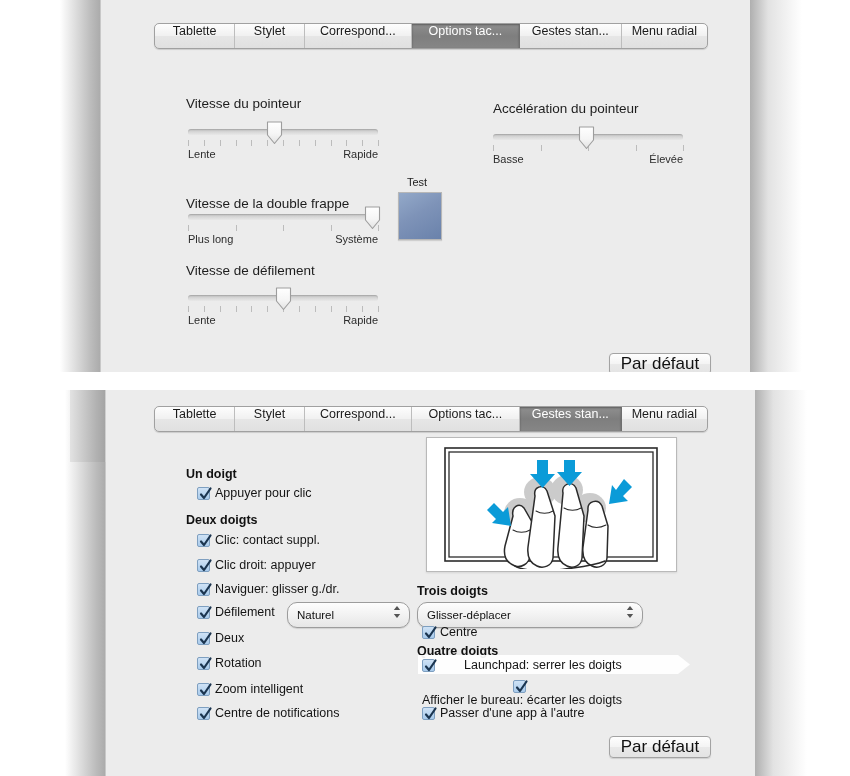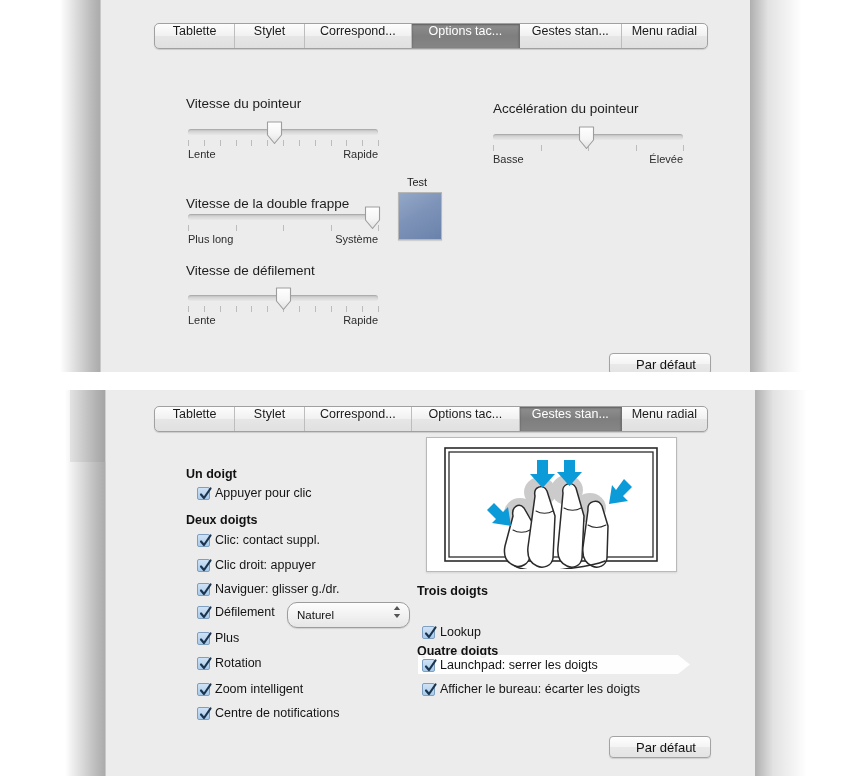--- a/index.html
+++ b/index.html
@@ -76,22 +76,22 @@
   
   .testlab{position:absolute;font-size:11px;color:#222;}
   .testbox{
     position:absolute;width:42px;height:46px;
     background:linear-gradient(150deg,#93a9c9 0%,#7e93b8 45%,#6a82ab 100%);
     border:1px solid #b7b7b7;box-shadow:0 1px 1px rgba(0,0,0,.12);
   }
 
   
   .btn{
-    position:absolute;height:22px;padding:0 14px;display:flex;align-items:center;justify-content:flex-end;
-    font-size:13px;color:#111;
+    position:absolute;height:22px;padding:0 14px;display:flex;align-items:center;justify-content:center;
+    font-size:17px;color:#111;
     background:linear-gradient(to bottom,#fefefe 0%,#f4f4f4 48%,#e9e9e9 52%,#e3e3e3 100%);
     border:1px solid #a3a3a3;border-radius:4px;box-shadow:0 1px 1px rgba(0,0,0,.13);
     white-space:nowrap;box-sizing:border-box;
   }
 
   
   .cbrow{position:absolute;display:flex;align-items:center;height:18px;white-space:nowrap;}
   .cb{
     width:13px;height:13px;flex:0 0 13px;margin-right:5px;position:relative;
     background:linear-gradient(to bottom,#cfe2f5 0%,#a9cbec 100%);
@@ -389,21 +389,21 @@
             <path d="M4 1 L7.2 5 L0.8 5 Z" fill="#555"></path>
             <path d="M4 13 L0.8 9 L7.2 9 Z" fill="#555"></path>
           </svg></span>
     </div>
     <div class="cbrow" style="left:91px;top:239px;">
       <span class="cb">
           <svg width="15" height="17" viewBox="0 0 15 17">
             <path d="M3 8.5 L6 12 L12.5 2.5" fill="none" stroke="#1b3550" stroke-width="2.2" stroke-linecap="round" stroke-linejoin="round"></path>
           </svg>
         </span>
-      <span class="cbtext">Plus</span>
+      <span class="cbtext">Deux</span>
     </div>
     <div class="cbrow" style="left:91px;top:264px;">
       <span class="cb">
           <svg width="15" height="17" viewBox="0 0 15 17">
             <path d="M3 8.5 L6 12 L12.5 2.5" fill="none" stroke="#1b3550" stroke-width="2.2" stroke-linecap="round" stroke-linejoin="round"></path>
           </svg>
         </span>
       <span class="cbtext">Rotation</span>
     </div>
     <div class="cbrow" style="left:91px;top:290px;">
@@ -417,47 +417,62 @@
     <div class="cbrow" style="left:91px;top:314px;">
       <span class="cb">
           <svg width="15" height="17" viewBox="0 0 15 17">
             <path d="M3 8.5 L6 12 L12.5 2.5" fill="none" stroke="#1b3550" stroke-width="2.2" stroke-linecap="round" stroke-linejoin="round"></path>
           </svg>
         </span>
       <span class="cbtext">Centre de notifications</span>
     </div>
 
     <div class="glabel bold" style="left:311px;top:194px;">Trois doigts</div>
+    <div class="popup" style="left:311px;top:212px;width:226px;">
+      <span>Glisser-déplacer</span>
+      <span class="arrows"><svg width="8" height="14" viewBox="0 0 8 14">
+            <path d="M4 1 L7.2 5 L0.8 5 Z" fill="#555"></path>
+            <path d="M4 13 L0.8 9 L7.2 9 Z" fill="#555"></path>
+          </svg></span>
+    </div>
     <div class="cbrow" style="left:316px;top:233px;">
       <span class="cb">
           <svg width="15" height="17" viewBox="0 0 15 17">
             <path d="M3 8.5 L6 12 L12.5 2.5" fill="none" stroke="#1b3550" stroke-width="2.2" stroke-linecap="round" stroke-linejoin="round"></path>
           </svg>
         </span>
-      <span class="cbtext">Lookup</span>
+      <span class="cbtext">Centre</span>
     </div>
 
     <div class="glabel bold" style="left:311px;top:254px;">Quatre doigts</div>
 
     <div class="hl" style="left:312px;top:265px;width:272px;"></div>
-    <div class="cbrow" style="left:316px;top:266px;">
+    <div class="cbrow" style="left:316px;top:266px;gap:24px;">
       <span class="cb">
           <svg width="15" height="17" viewBox="0 0 15 17">
             <path d="M3 8.5 L6 12 L12.5 2.5" fill="none" stroke="#1b3550" stroke-width="2.2" stroke-linecap="round" stroke-linejoin="round"></path>
           </svg>
         </span>
       <span class="cbtext">Launchpad: serrer les doigts</span>
     </div>
-    <div class="cbrow" style="left:316px;top:290px;">
+    <div class="cbrow" style="left:316px;top:290px;flex-direction:column;">
       <span class="cb">
           <svg width="15" height="17" viewBox="0 0 15 17">
             <path d="M3 8.5 L6 12 L12.5 2.5" fill="none" stroke="#1b3550" stroke-width="2.2" stroke-linecap="round" stroke-linejoin="round"></path>
           </svg>
         </span>
       <span class="cbtext">Afficher le bureau: écarter les doigts</span>
+    </div>
+    <div class="cbrow" style="left:316px;top:314px;">
+      <span class="cb">
+          <svg width="15" height="17" viewBox="0 0 15 17">
+            <path d="M3 8.5 L6 12 L12.5 2.5" fill="none" stroke="#1b3550" stroke-width="2.2" stroke-linecap="round" stroke-linejoin="round"></path>
+          </svg>
+        </span>
+      <span class="cbtext">Passer d'une app à l'autre</span>
     </div>
 
     <div class="btn" style="left:503px;top:346px;width:102px;">
       <span>Par défaut</span>
     </div>
   </div>
 
   <div class="stub"></div>
   <div class="shadow-left st2"></div>
   <div class="shadow-right st2r"></div>

